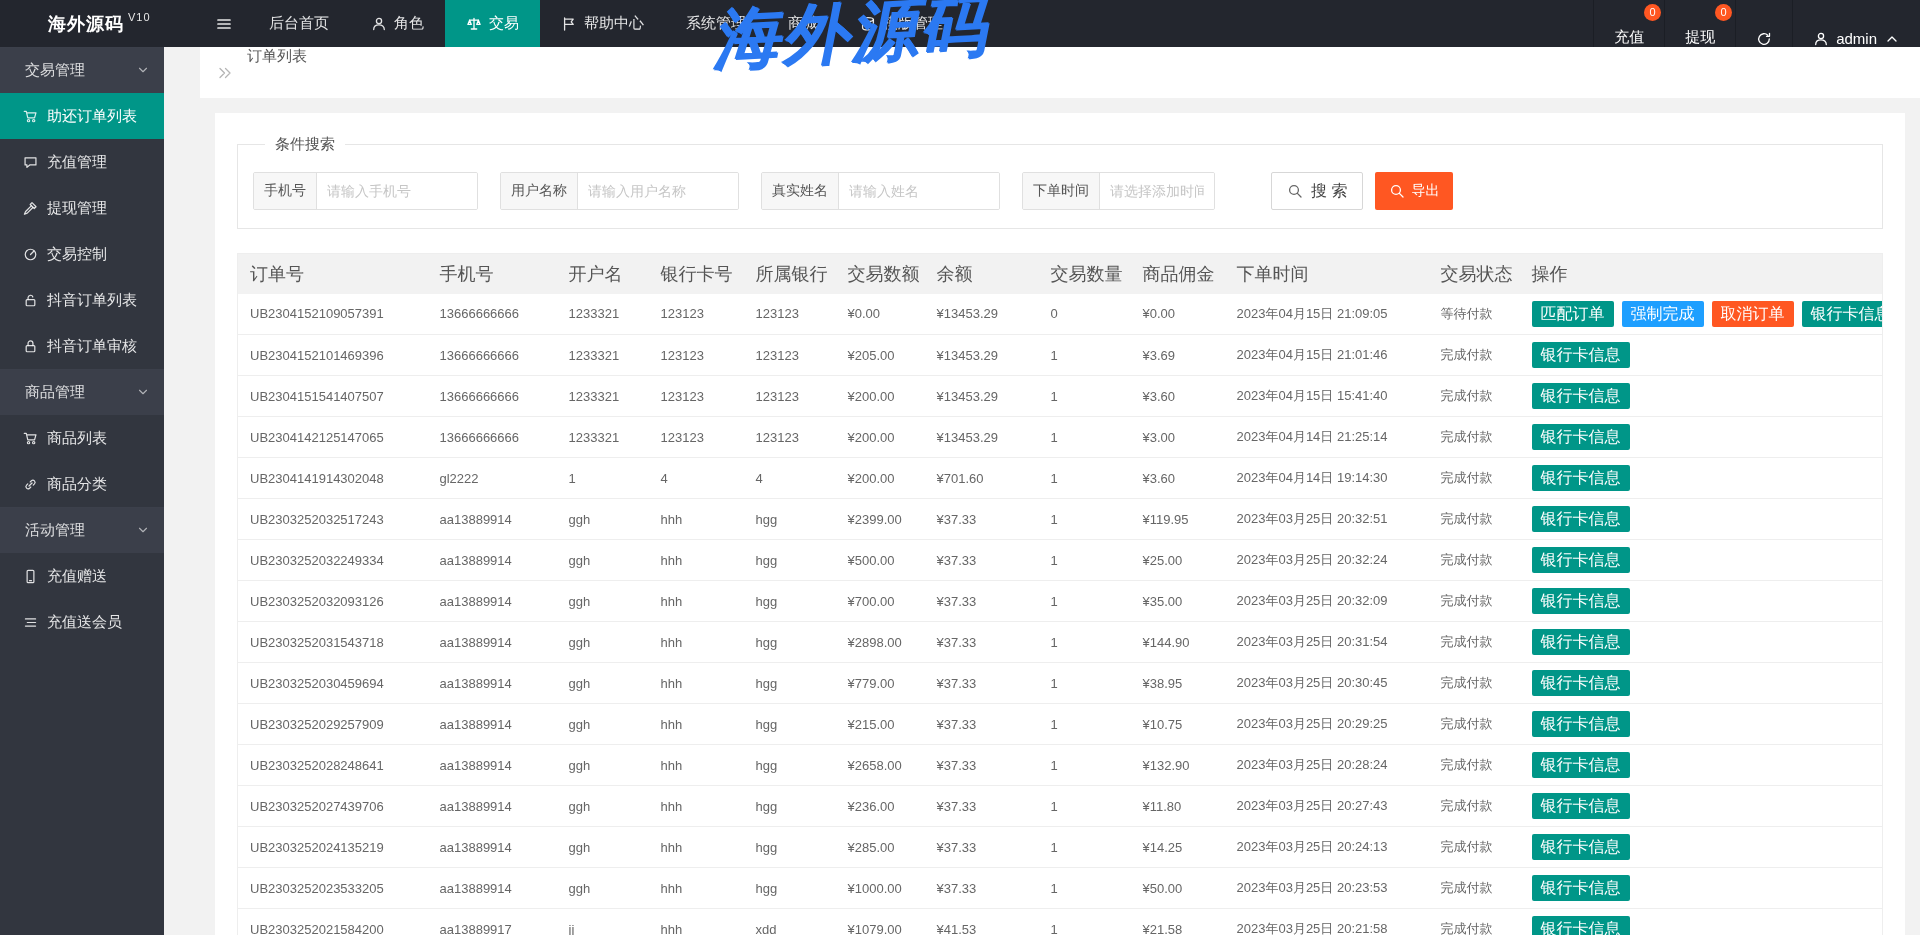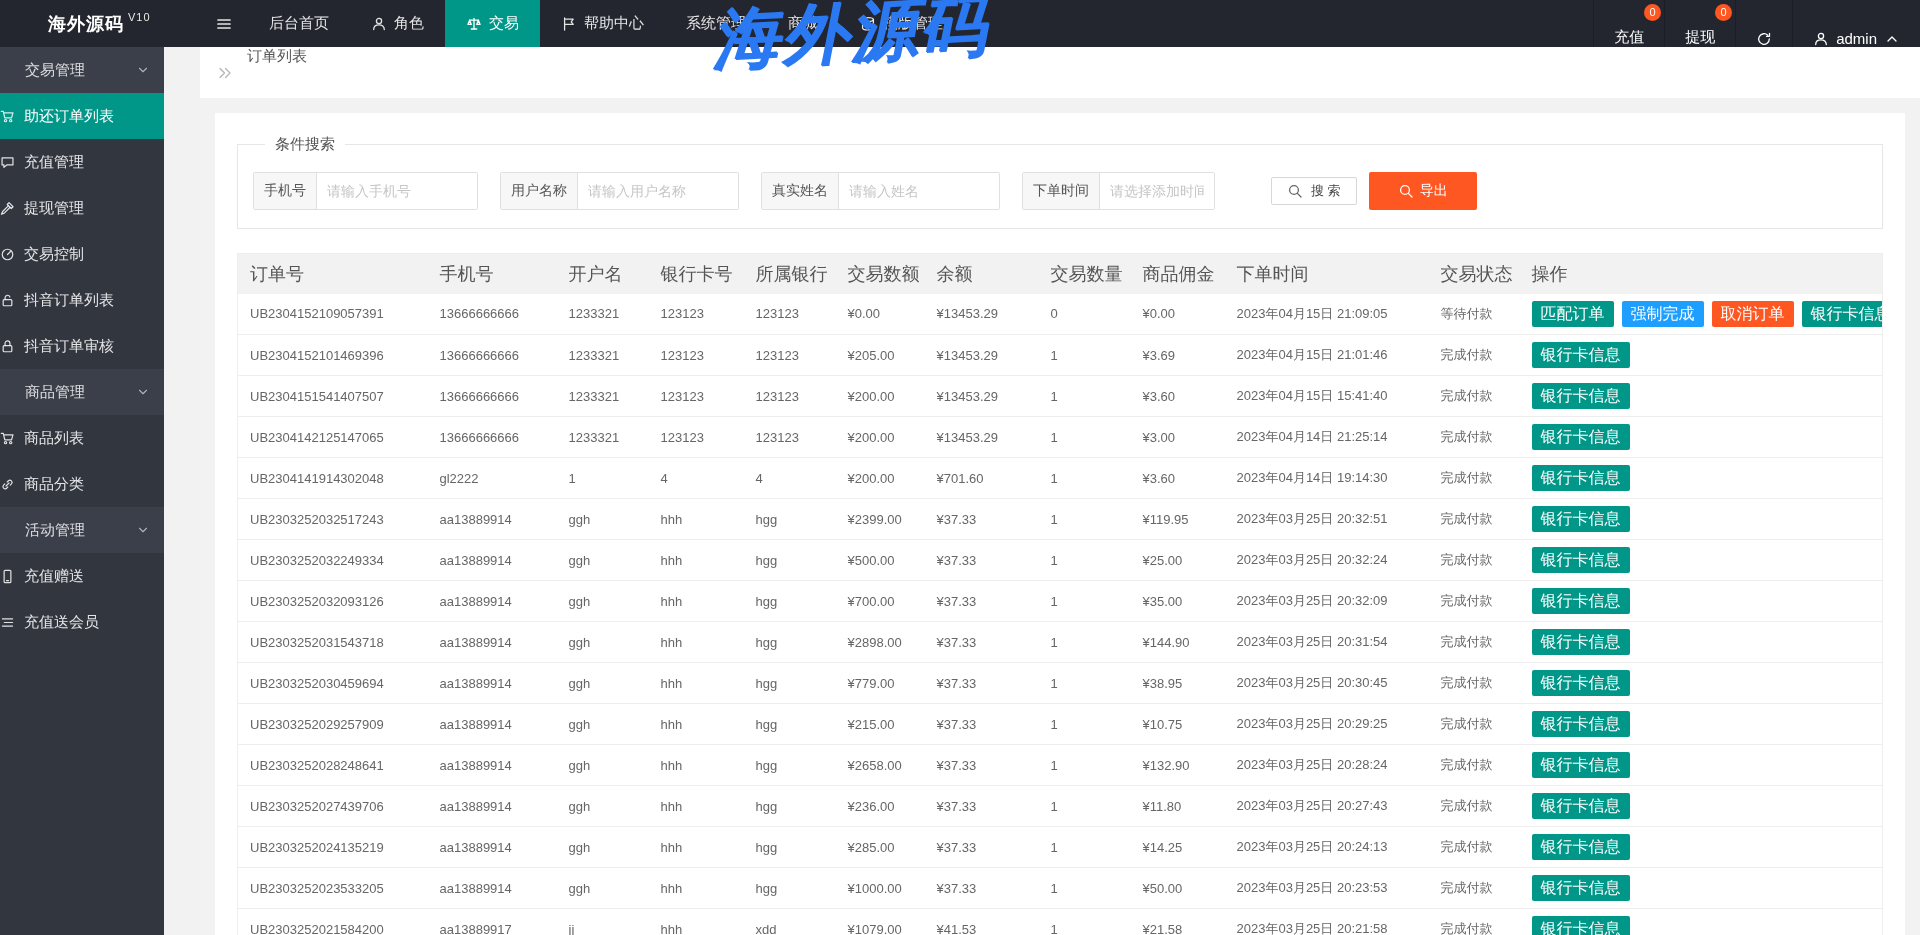--- a/index.html
+++ b/index.html
@@ -26,45 +26,45 @@
   
   .watermark { position:absolute; left:712px; top:-12px; z-index:40; font-size:66px; font-weight:bold; font-style:italic;
     color:#2b79f2; letter-spacing:3px; transform:rotate(-3deg); pointer-events:none;
     font-family:"DejaVu Serif","Liberation Serif",serif; text-shadow:1px 1px 0 #2b79f2; }
 
   
   .sidebar { position:absolute; top:47px; left:0; bottom:0; width:164px; background:#32363f; z-index:10; }
   .side-group { position:relative; height:46px; display:flex; align-items:center; padding-left:25px; background:#3b3f4a;
     color:rgba(255,255,255,.82); font-size:15px; cursor:pointer; border-top:1px solid #42465136; }
   .side-group .chev { position:absolute; right:14px; top:15px; color:rgba(255,255,255,.6); }
-  .side-item { height:46px; display:flex; align-items:center; gap:9px; color:rgba(255,255,255,.88);
+  .side-item { height:46px; display:flex; align-items:center; gap:9px; padding-left:23px; color:rgba(255,255,255,.88);
     font-size:15px; cursor:pointer; }
   .side-item .icon { color:rgba(255,255,255,.85); }
   .side-item.active { background:#009688; color:#fff; }
 
   
   .main { position:absolute; top:47px; left:200px; right:0; bottom:0; background:#f2f2f2; overflow:hidden; }
   .breadcrumb-bar { height:51px; background:#fff; display:flex; gap:14px; padding-left:17px; font-size:15px; color:#555; }
   .breadcrumb-bar .icon { color:#b5b5b5; }
   .content { padding:15px; }
   .card { background:#fff; padding:22px; min-height:880px; }
 
   fieldset.search-fs { border:1px solid #e6e6e6; margin:0; padding:14px 15px 18px; }
   fieldset.search-fs legend { margin-left:12px; padding:0 10px; font-size:15px; color:#555; }
   .search-row { display:flex; align-items:center; margin-top:4px; }
   #search-fields { display:flex; align-items:center; }
   .input-group { display:flex; height:38px; border:1px solid #e0e0e0; border-radius:2px; overflow:hidden; margin-right:22px; background:#fff; }
   .ig-label { display:flex; align-items:center; padding:0 10px; background:#f7f7f7; border-right:1px solid #e0e0e0; font-size:14px; color:#555; white-space:nowrap; }
   .ig-input { border:none; outline:none; width:160px; padding:0 10px; font-size:14px; color:#666; font-family:inherit; background:#fff; }
   .ig-input::placeholder { color:#c6c6c6; }
   .input-group.narrow .ig-input { width:114px; }
-  .btn-search { margin-left:34px; height:28px; display:inline-flex; align-items:center; gap:8px; padding:0 15px;
-    background:#fff; border:1px solid #d7d7d7; border-radius:2px; font-size:13px; color:#444; cursor:pointer; font-family:inherit; }
+  .btn-search { margin-left:34px; height:38px; display:inline-flex; align-items:center; gap:8px; padding:0 15px;
+    background:#fff; border:1px solid #d7d7d7; border-radius:2px; font-size:16px; color:#444; cursor:pointer; font-family:inherit; }
   .btn-search .icon { color:#666; }
-  .btn-export { margin-left:12px; height:38px; display:inline-flex; align-items:center; gap:6px; padding:0 29px;
+  .btn-export { margin-left:12px; height:38px; display:inline-flex; align-items:center; gap:6px; padding:0 14px;
     background:#ff5722; border:none; border-radius:2px; font-size:14px; color:#fff; cursor:pointer; font-family:inherit; }
 
   table.orders { width:100%; border-collapse:collapse; margin-top:24px; table-layout:fixed; border:1px solid #eeeeee; }
   table.orders th { background:#f2f2f2; height:40px; text-align:left; font-weight:normal; font-size:18px; color:#555; padding:0 8px 0 12px; white-space:nowrap; overflow:hidden; }
   table.orders td { height:41px; font-size:13px; color:#666; padding:0 8px 0 12px; border-bottom:1px solid #eeeeee; white-space:nowrap; overflow:hidden; background:#fff; }
   td.cell-actions, th.col-actions { overflow:visible; }
   .action-btn { display:inline-block; height:26px; line-height:26px; padding:0 9px; margin-right:8px; border:none; border-radius:2px;
     color:#fff; font-size:16px; cursor:pointer; font-family:inherit; white-space:nowrap; vertical-align:middle; }
   .action-btn.teal { background:#009688; }
   .action-btn.blue { background:#1e9fff; }

